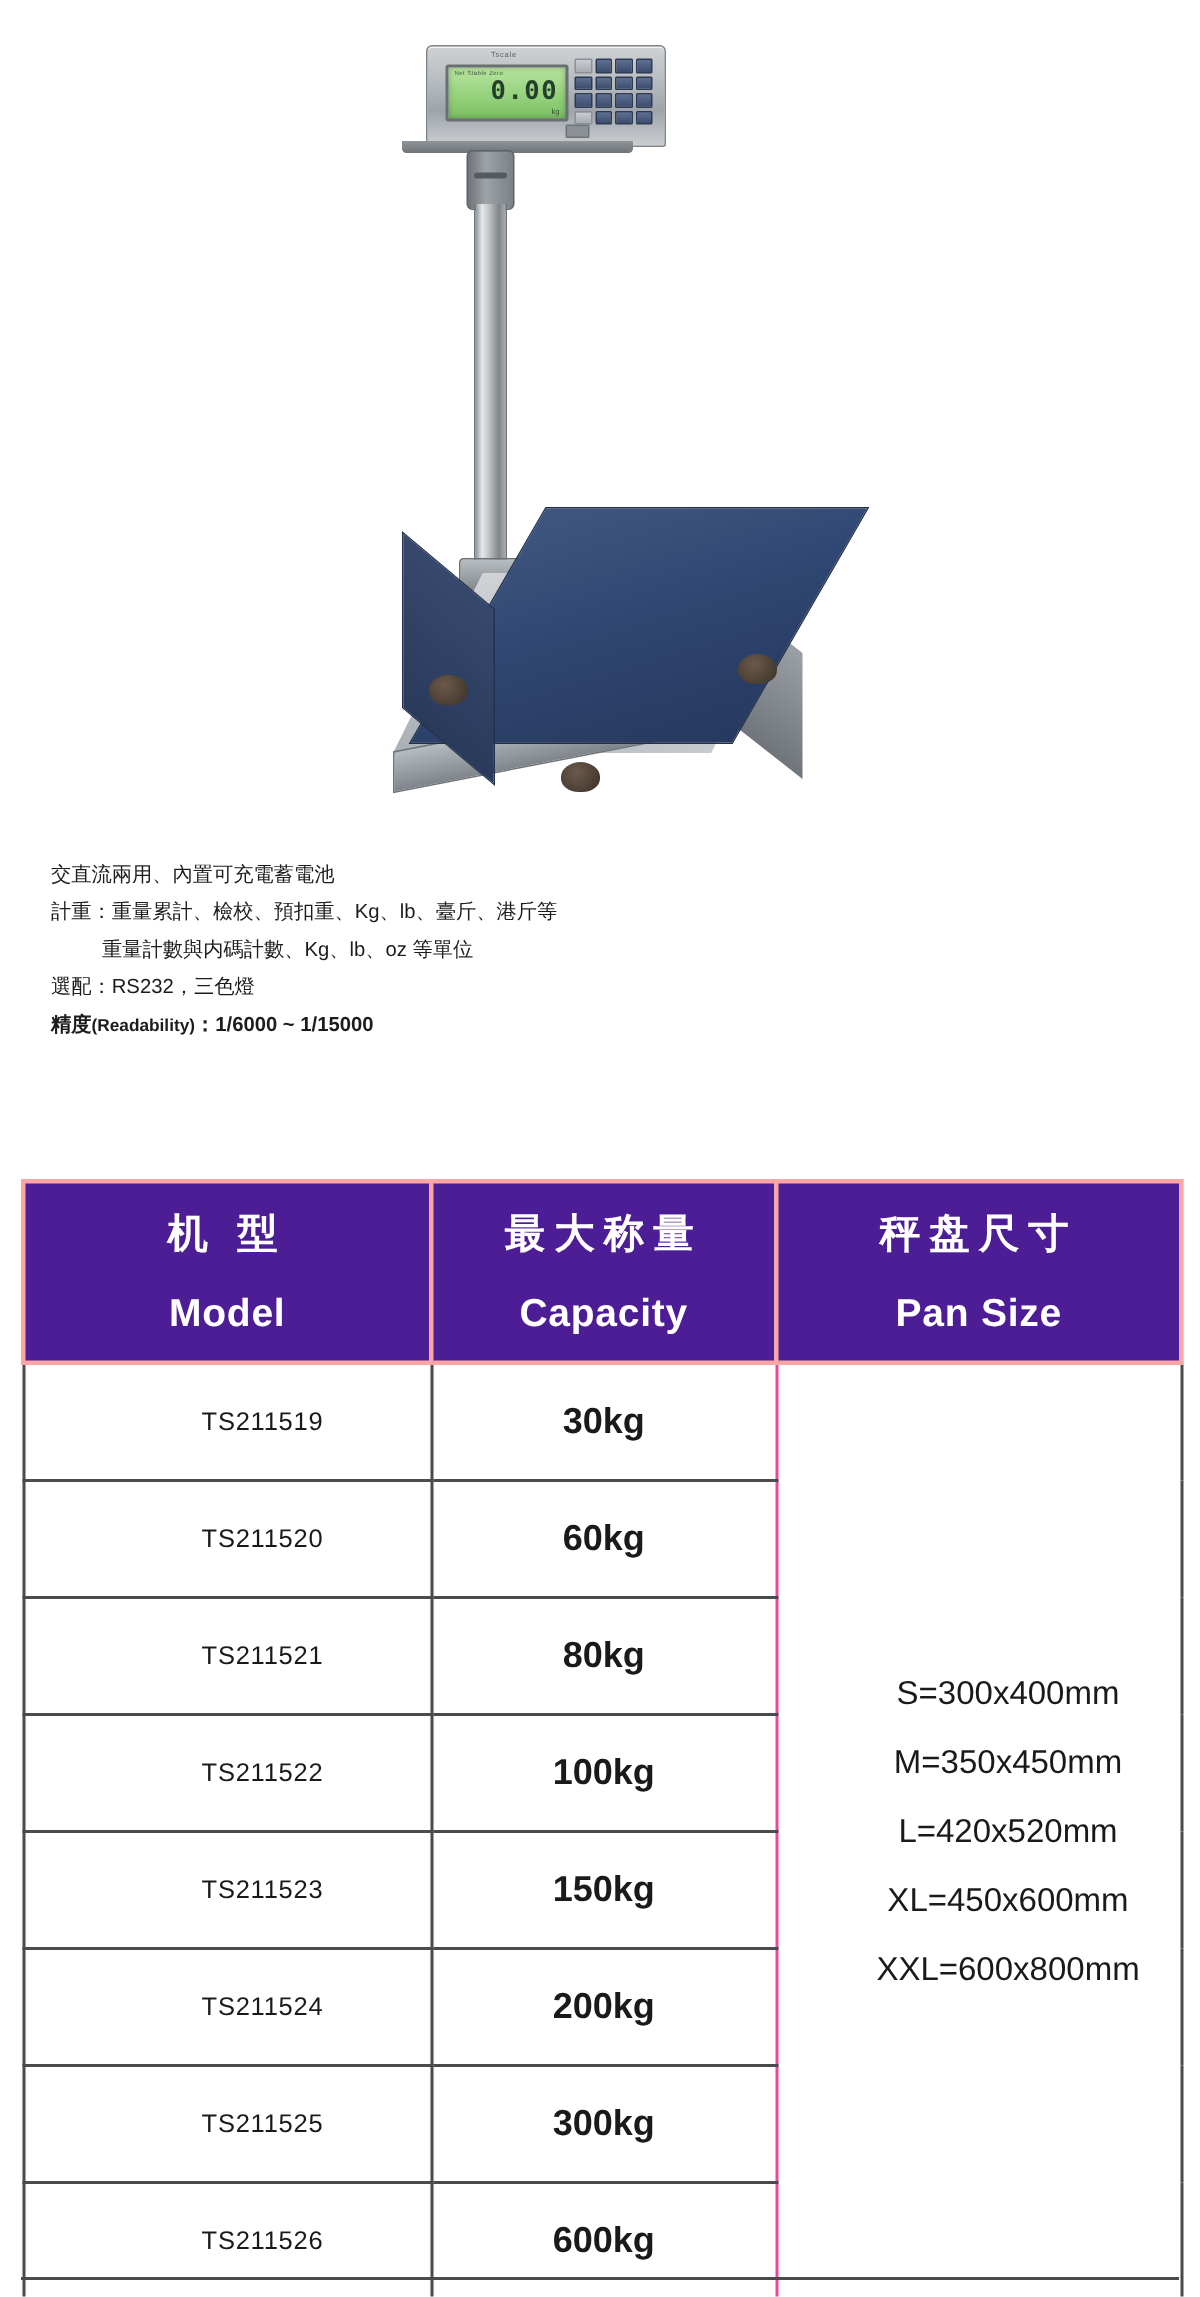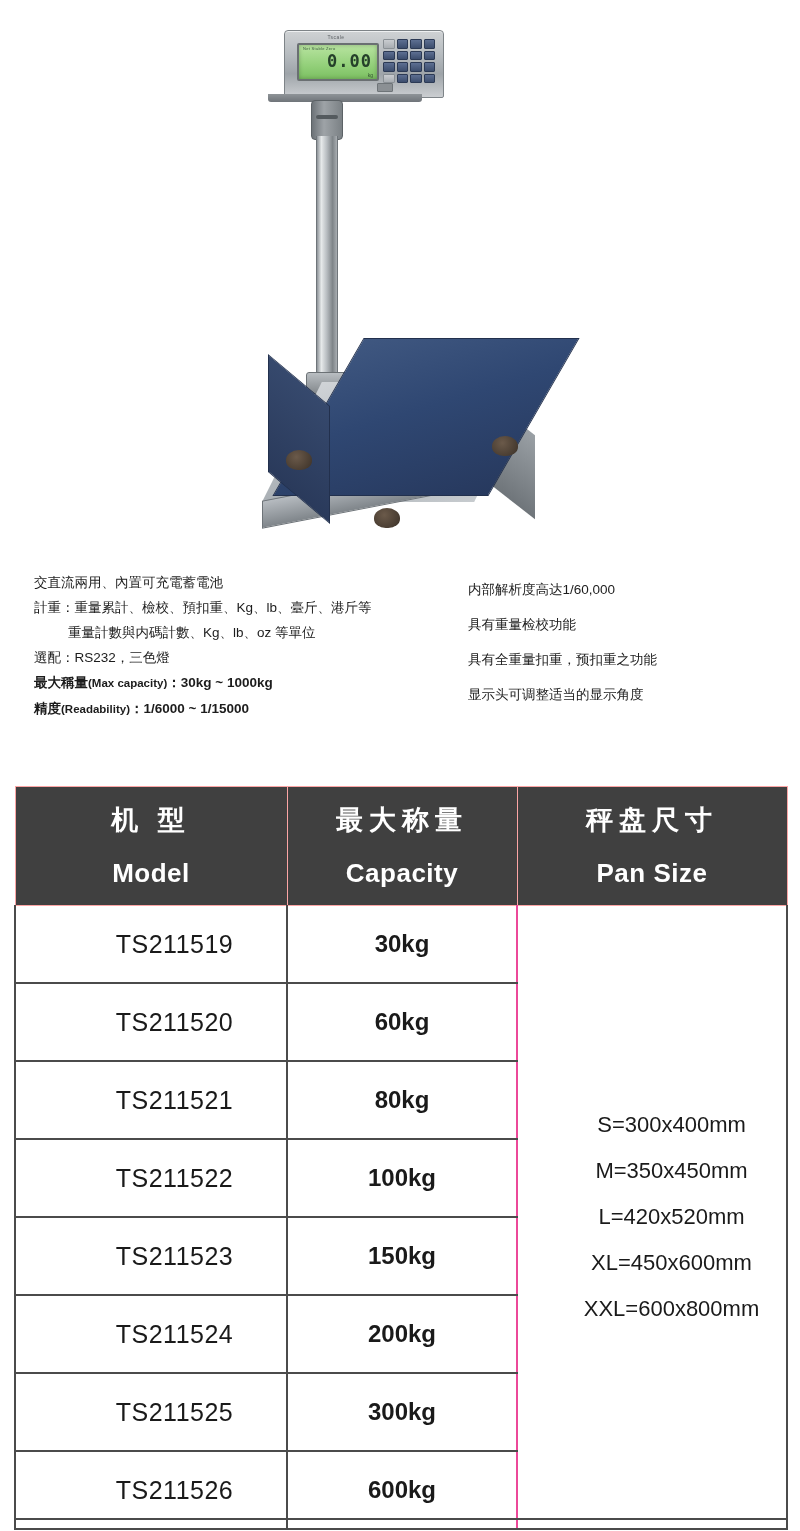--- a/index.html
+++ b/index.html
@@ -251,24 +251,24 @@
     top: 786px;
     width: 772px;
     border-collapse: collapse;
     table-layout: fixed;
   }
   .model-table col.c1 { width: 272px; }
   .model-table col.c2 { width: 230px; }
   .model-table col.c3 { width: 270px; }
 
   .model-table thead th {
-    background: #404040;
+    background: #4c1d95;
     color: #ffffff;
     height: 116px;
-    border: 1px solid #fca5a5;
+    border: 3px solid #fca5a5;
     font-weight: bold;
     vertical-align: middle;
   }
   .th-cn {
     font-size: 27px;
     letter-spacing: 6px;
     line-height: 34px;
   }
   .th-en {
     font-size: 26px;
@@ -276,21 +276,21 @@
     letter-spacing: .5px;
     margin-top: 20px;
   }
   .model-table tbody td {
     height: 74px;
     border-bottom: 2px solid #4b4b4b;
     text-align: center;
     vertical-align: middle;
   }
   .model-table tbody td.model {
-    font-size: 25px;
+    font-size: 17px;
     border-right: 2px solid #4b4b4b;
     border-left: 2px solid #4b4b4b;
     letter-spacing: .5px;
     padding-left: 48px;
   }
   .model-table tbody td.cap {
     font-size: 24px;
     font-weight: bold;
     border-right: 2px solid #ec4899;
   }
@@ -363,28 +363,21 @@
     <div class="foot f3"></div>
   </div>
 </div>
 
 <div class="specs">
   <div class="specs-left">
     <div class="spec-line">交直流兩用、內置可充電蓄電池</div>
     <div class="spec-line">計重：重量累計、檢校、預扣重、Kg、lb、臺斤、港斤等</div>
     <div class="spec-line indent">重量計數與内碼計數、Kg、lb、oz 等單位</div>
     <div class="spec-line">選配：RS232，三色燈</div>
-    <div class="spec-line bold"><span>最大稱量</span><span class="small">(Max capacity)</span><span>：30kg ~ 1000kg</span></div>
     <div class="spec-line bold"><span>精度</span><span class="small">(Readability)</span><span>：1/6000 ~ 1/15000</span></div>
-  </div>
-  <div class="specs-right">
-    <div class="spec-line">内部解析度高达1/60,000</div>
-    <div class="spec-line">具有重量检校功能</div>
-    <div class="spec-line">具有全重量扣重，预扣重之功能</div>
-    <div class="spec-line">显示头可调整适当的显示角度</div>
   </div>
 </div>
 
 <table class="model-table">
   <colgroup>
     <col class="c1">
       <col class="c2">
       <col class="c3">
   </colgroup>
   <thead>

